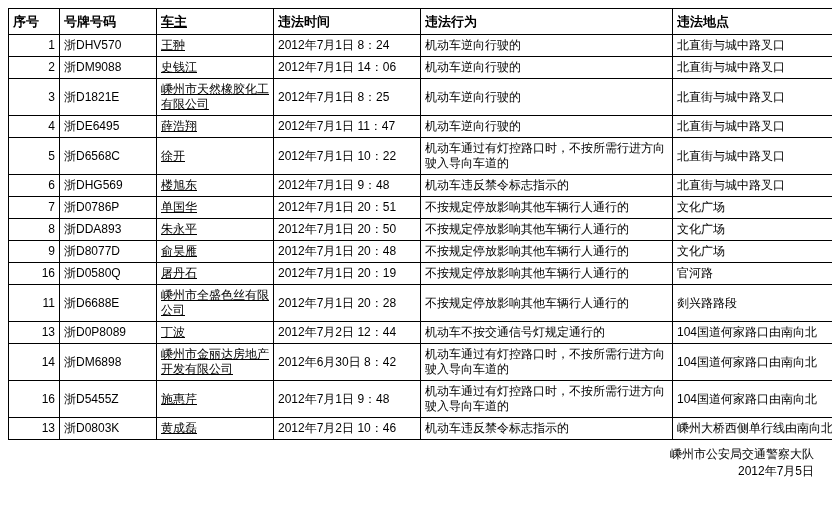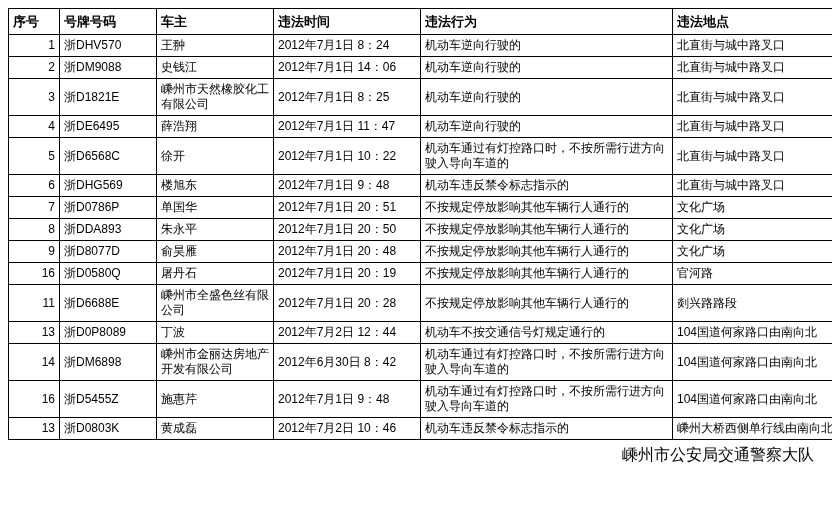--- a/index.html
+++ b/index.html
@@ -40,33 +40,33 @@
     text-align: left;
   }
   th.c-index, td.c-index {
     width: 42px;
     text-align: right;
   }
   th.c-index {
     text-align: left;
   }
   th.c-plate, td.c-plate { width: 88px; margin-left: 36px; }
-  th.c-owner, td.c-owner { width: 108px; }
+  th.c-owner, td.c-owner { width: 108px; text-decoration: underline; }
   th.c-time, td.c-time { width: 138px; }
   th.c-behavior, td.c-behavior { width: 243px; margin-left: 10px; }
   th.c-place, td.c-place { width: 181px; }
   td.c-time {
     font-family: "Liberation Sans", sans-serif;
     white-space: nowrap;
   }
   .footer {
     margin-top: 6px;
     text-align: right;
     padding-right: 10px;
-    font-size: 16px;
+    font-size: 12px;
     line-height: 17px;
   }
   .footer div { display: block; }
 </style>
 </head>
 <body>
 
 <div class="page">
   <table class="violations">
     <thead>
@@ -198,14 +198,15 @@
         <td class="c-owner">黄成磊</td>
         <td class="c-time">2012年7月2日  10：46</td>
         <td class="c-behavior">机动车违反禁令标志指示的</td>
         <td class="c-place">嵊州大桥西侧单行线由南向北</td>
       </tr>
     </tbody>
   </table>
 
   <div class="footer">
     <div>嵊州市公安局交通警察大队</div>
+    <div>2012年7月5日</div>
   </div>
 </div>
 
 </body></html>

